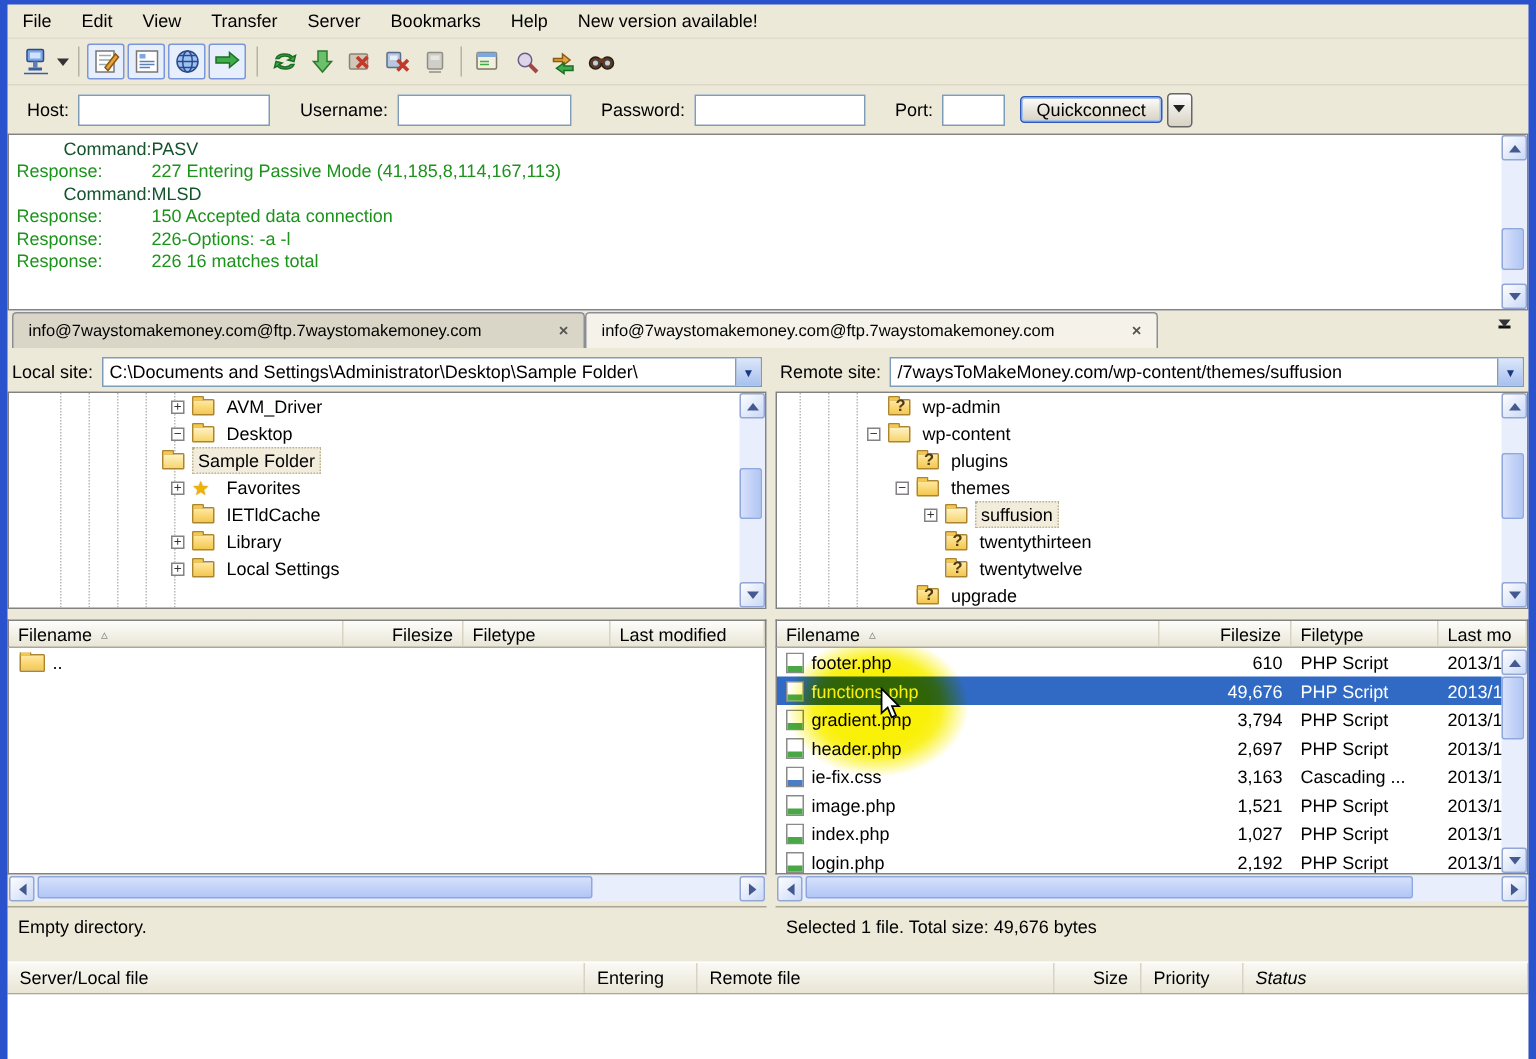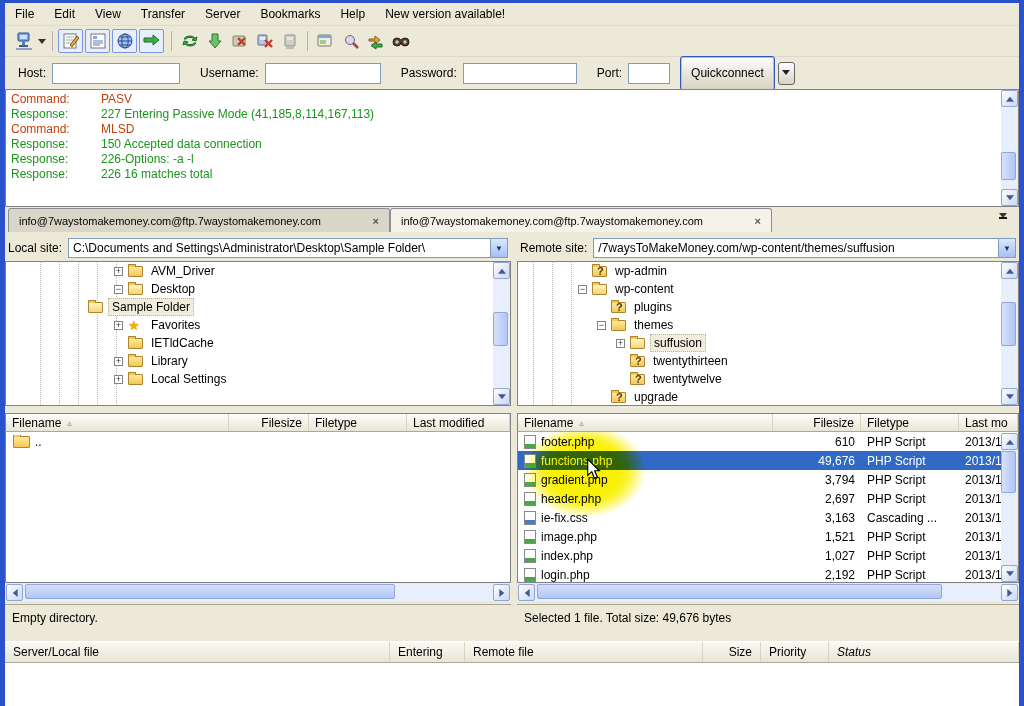--- a/index.html
+++ b/index.html
@@ -25,28 +25,28 @@
   .tri-down { width:0; height:0; border:4px solid transparent; border-top:5px solid #333; margin-top:4px; }
 
   
   #quickbar { position:absolute; left:5px; top:56px; width:1014px; height:33px; display:flex; align-items:center; border-top:1px solid #dcd8c8; padding-left:13px; }
   .qc-label { margin-right:6px; white-space:nowrap; }
   .qc-input { height:21px; border:1px solid #7f9db9; background:#fff; font:12px "Liberation Sans",sans-serif; padding:0 3px; }
   #host-input { width:128px; margin-right:20px; }
   #username-input { width:116px; margin-right:20px; }
   #password-input { width:114px; margin-right:20px; }
   #port-input { width:42px; margin-right:10px; }
-  #quickconnect-btn { height:35px; padding:0 10px; font:12px "Liberation Sans",sans-serif; background:linear-gradient(#fefefe,#e9e6dd 50%,#d8d2c2); border:1px solid #2f5bb7; border-radius:3px; box-shadow:inset 0 0 0 1px #a7c0ea; }
+  #quickconnect-btn { height:18px; padding:0 10px; font:12px "Liberation Sans",sans-serif; background:linear-gradient(#fefefe,#e9e6dd 50%,#d8d2c2); border:1px solid #2f5bb7; border-radius:3px; box-shadow:inset 0 0 0 1px #a7c0ea; }
   #quickconnect-caret { width:17px; height:23px; margin-left:3px; background:linear-gradient(#fefefe,#d8d2c2); border:1px solid #666; border-radius:3px; display:flex; align-items:center; justify-content:center; }
 
   
   #logpane { position:absolute; left:5px; top:89px; width:1014px; height:118px; background:#fff; border:1px solid #828282; padding:2px 20px 2px 5px; overflow:hidden; }
   .log-line { display:flex; line-height:15px; }
   .log-label { width:90px; flex:none; }
-  .t-command { color:#c2410c; }
+  .t-command { color:#14532d;text-align:right; }
   .t-response { color:#1c941c; }
   .t-status { color:#000; }
 
   
   .sb { position:absolute; background:#e8eefb; }
   .sbb { position:absolute; width:17px; height:17px; background:linear-gradient(135deg,#fdfdfd,#cad9f8); border:1px solid #93a7d6; border-radius:2px; }
   .sbb::after { content:""; position:absolute; left:50%; top:50%; width:0; height:0; border:4px solid transparent; }
   .sbb.up::after   { border-bottom:5px solid #44598f; transform:translate(-50%,-70%); }
   .sbb.down::after { border-top:5px solid #44598f;   transform:translate(-50%,-30%); }
   .sbb.left::after { border-right:5px solid #44598f; transform:translate(-70%,-50%); }
@@ -334,21 +334,21 @@
     <div class="trow" style="padding-left:108px">
         <span class="tog">+</span>
         <span class="fico"></span>
         <span class="tlabel">AVM_Driver</span>
       </div>
     <div class="trow" style="padding-left:108px">
         <span class="tog">−</span>
         <span class="fico fopen"></span>
         <span class="tlabel">Desktop</span>
       </div>
-    <div class="trow" style="padding-left:68px">
+    <div class="trow" style="padding-left:88px">
         <span class="tog"></span>
         <span class="fico fopen"></span>
         <span class="tlabel sel">Sample Folder</span>
       </div>
     <div class="trow" style="padding-left:108px">
         <span class="tog">+</span>
         <span class="star-ico">★</span>
         <span class="tlabel">Favorites</span>
       </div>
     <div class="trow" style="padding-left:108px">

